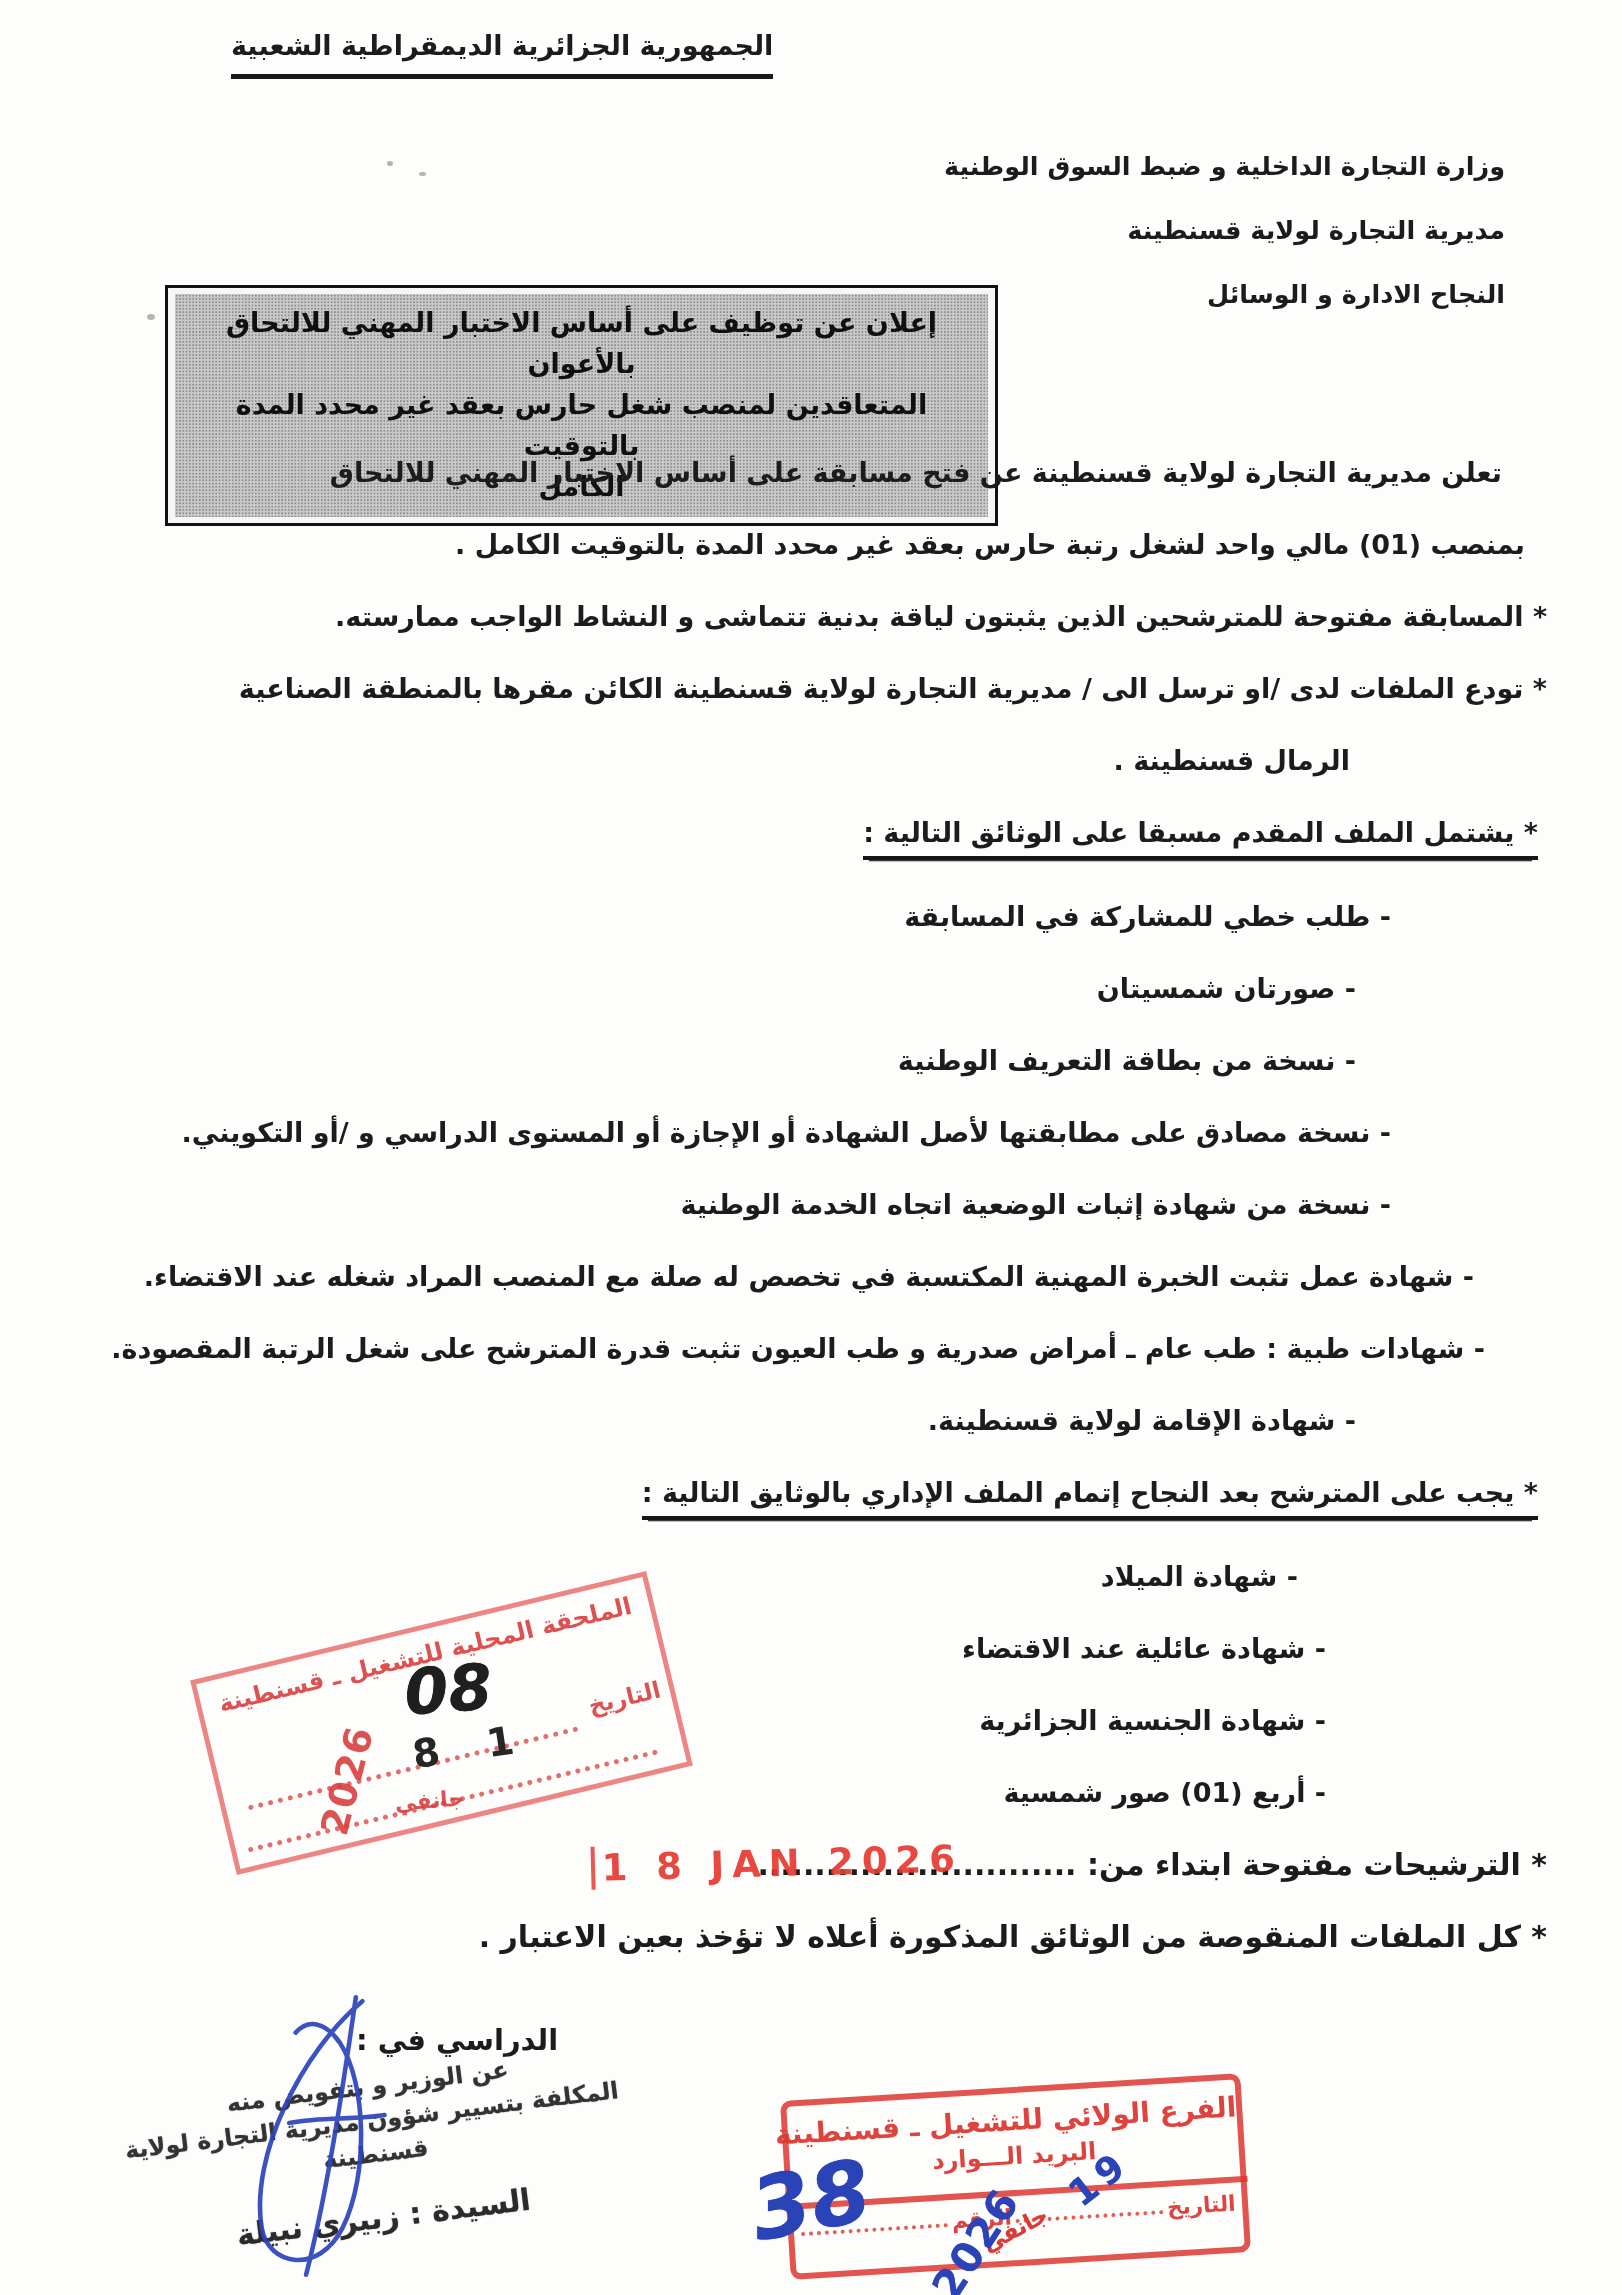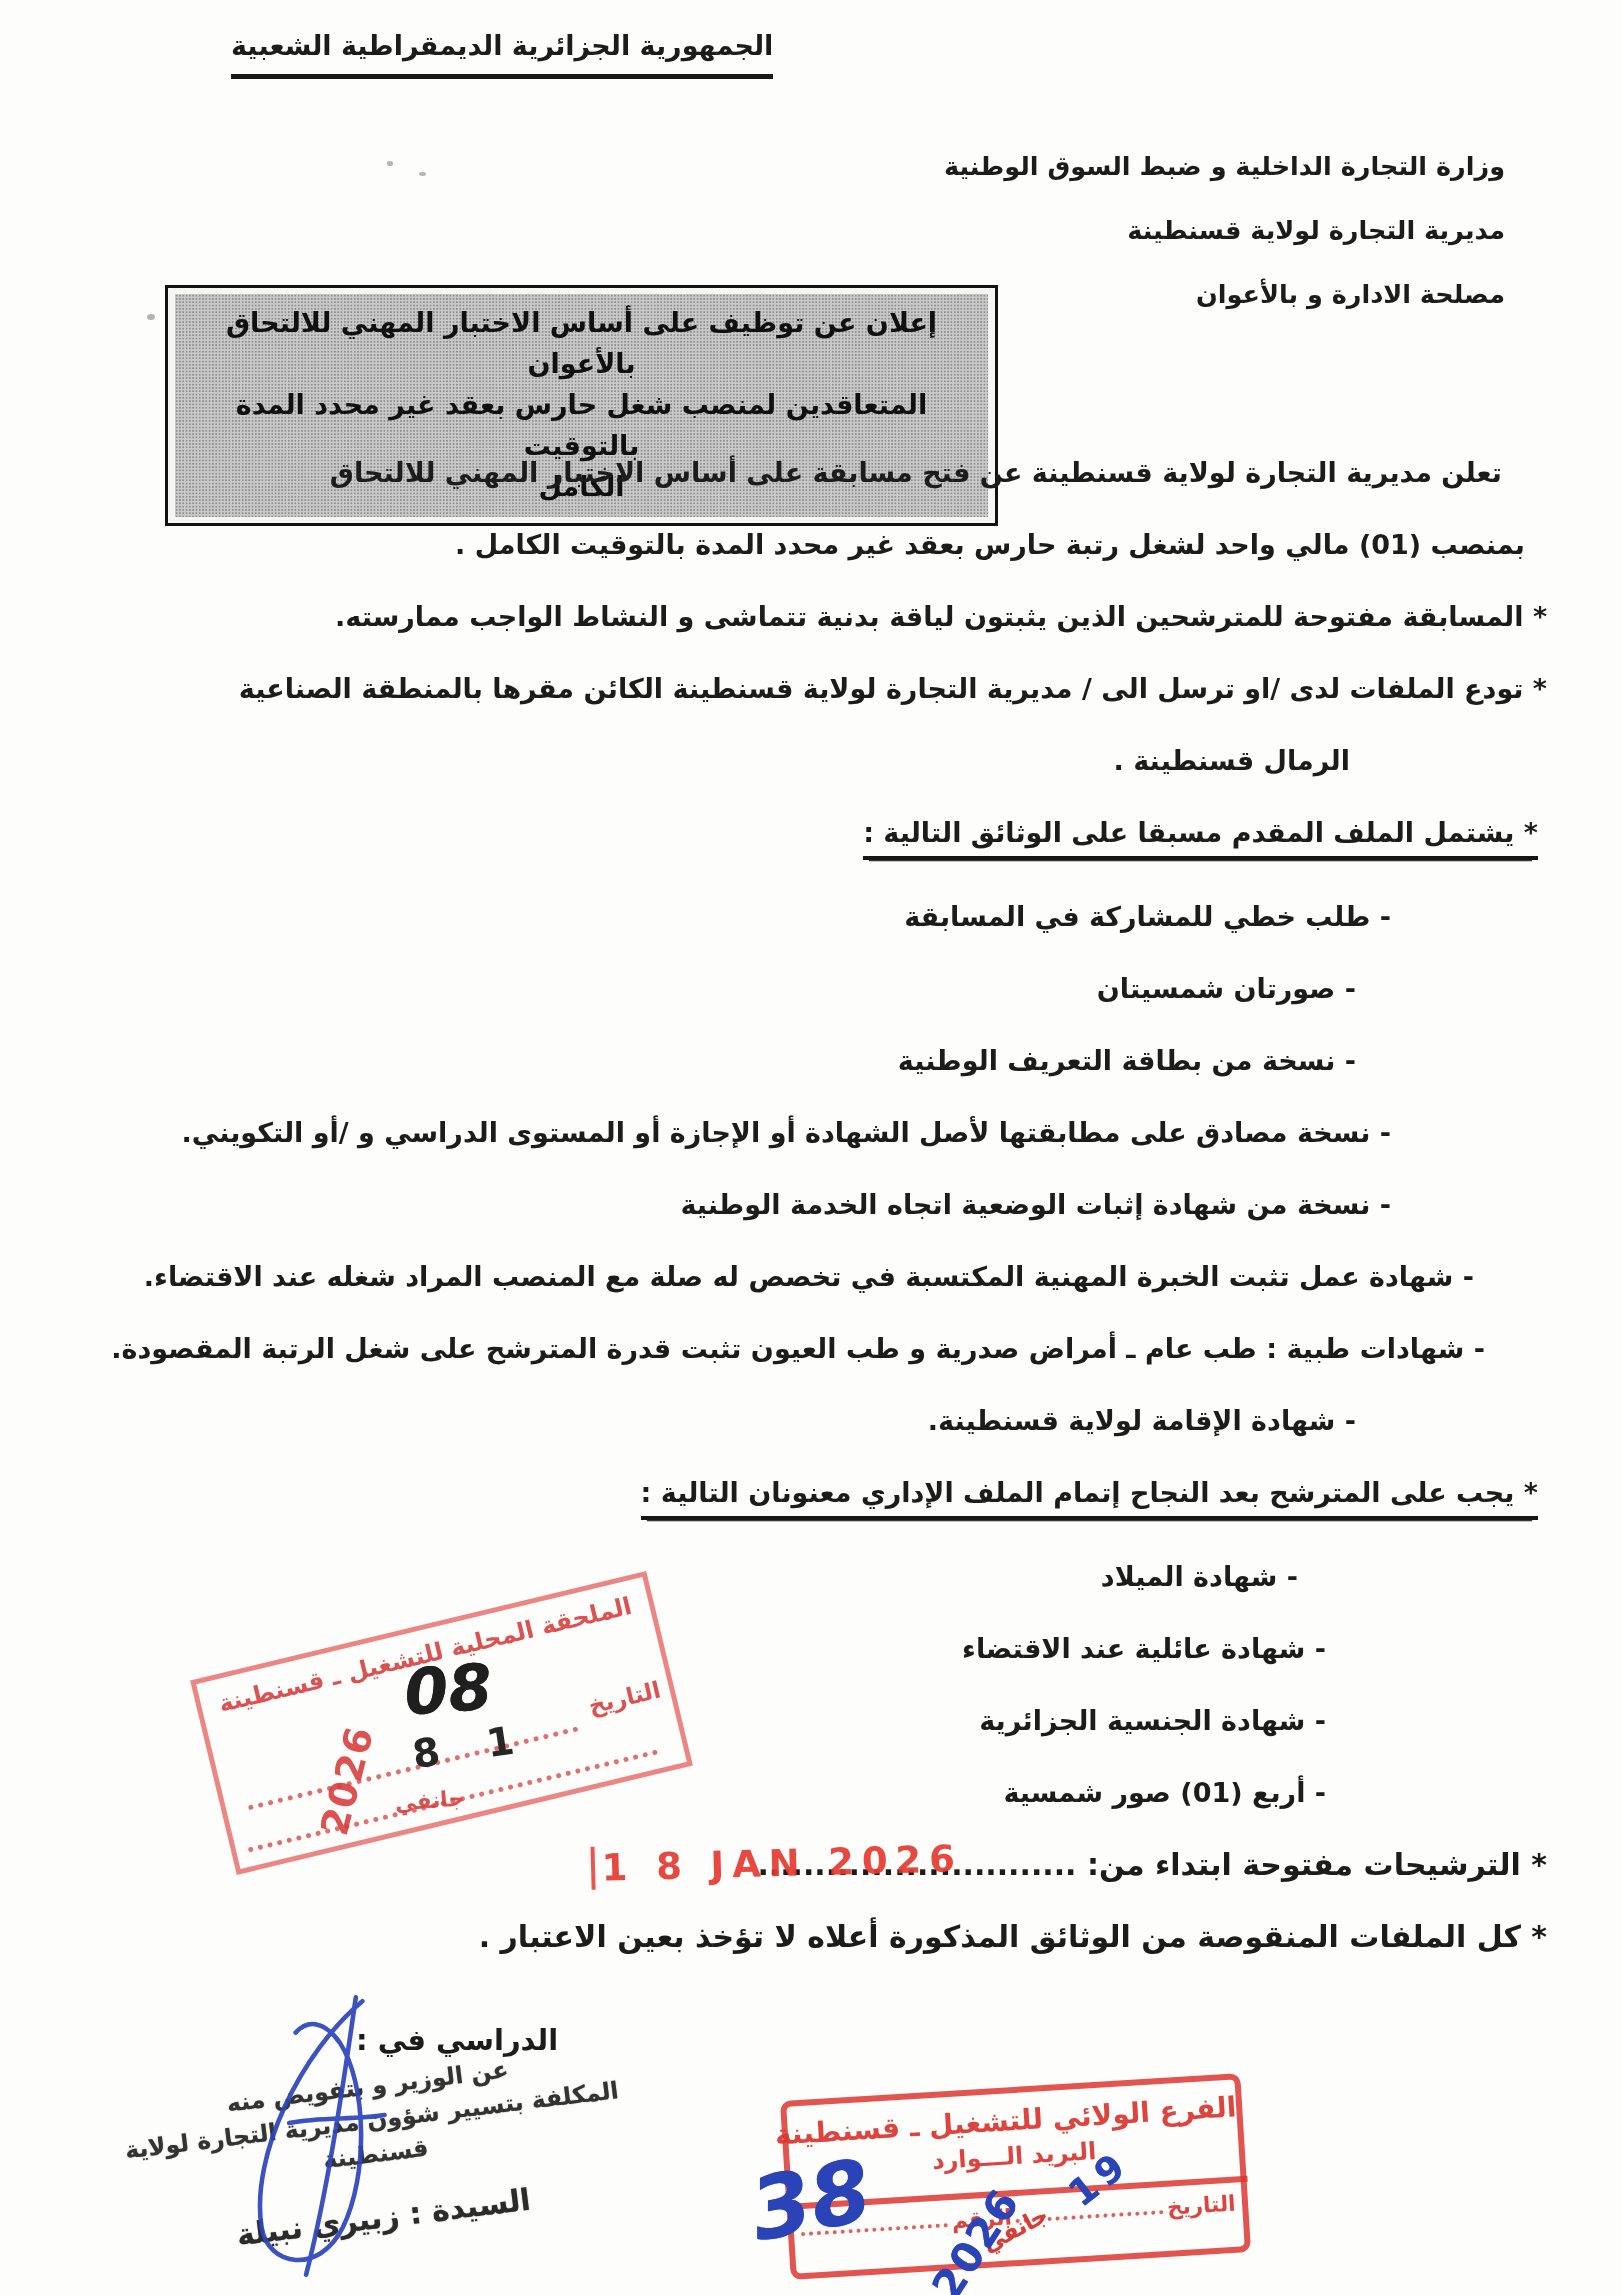--- a/index.html
+++ b/index.html
@@ -106,21 +106,21 @@
 </head>
 <body>
 
 <div class="page">
 
   <div class="republic-title">الجمهورية الجزائرية  الديمقراطية الشعبية</div>
 
   <div class="org-block">
     <div class="org-line">وزارة التجارة الداخلية و ضبط السوق الوطنية</div>
     <div class="org-line">مديرية التجارة لولاية قسنطينة</div>
-    <div class="org-line">مصلحة الادارة و بالأعوان</div>
+    <div class="org-line">النجاح الادارة و الوسائل</div>
   </div>
 
   <div class="announce-box">
     <div class="announce-inner">
       <div>إعلان عن توظيف على  أساس الاختبار المهني للالتحاق بالأعوان</div>
       <div>المتعاقدين لمنصب شغل حارس بعقد غير محدد المدة بالتوقيت</div>
       <div>الكامل</div>
     </div>
   </div>
 
@@ -138,21 +138,21 @@
     <div class="line pr-d">- طلب خطي للمشاركة في المسابقة</div>
     <div class="line pr-e">- صورتان شمسيتان</div>
     <div class="line pr-e">- نسخة من بطاقة التعريف الوطنية</div>
     <div class="line pr-d">- نسخة مصادق على مطابقتها لأصل الشهادة أو الإجازة أو المستوى الدراسي و /أو التكويني.</div>
     <div class="line pr-d">- نسخة من شهادة إثبات الوضعية اتجاه الخدمة الوطنية</div>
     <div class="line pr-f">- شهادة عمل تثبت الخبرة المهنية المكتسبة في تخصص  له  صلة مع المنصب المراد شغله عند الاقتضاء.</div>
     <div class="line pr-g">- شهادات طبية : طب عام  ـ أمراض صدرية و طب  العيون تثبت قدرة المترشح على شغل الرتبة المقصودة.</div>
     <div class="line pr-e">- شهادة الإقامة لولاية قسنطينة.</div>
 
     <div class="line uline pr-j">
-      <span>* يجب على المترشح بعد النجاح إتمام الملف الإداري معنونان التالية :</span>
+      <span>* يجب على المترشح بعد النجاح إتمام الملف الإداري بالوثايق التالية :</span>
     </div>
 
     <div class="line pr-h">- شهادة الميلاد</div>
     <div class="line pr-i">- شهادة عائلية عند الاقتضاء</div>
     <div class="line pr-i">- شهادة الجنسية الجزائرية</div>
     <div class="line pr-i">- أربع  (01) صور شمسية</div>
 
     <div class="line big">
       <span>* الترشيحات مفتوحة ابتداء من: </span><span class="dots-fill">............................</span>
     </div>

